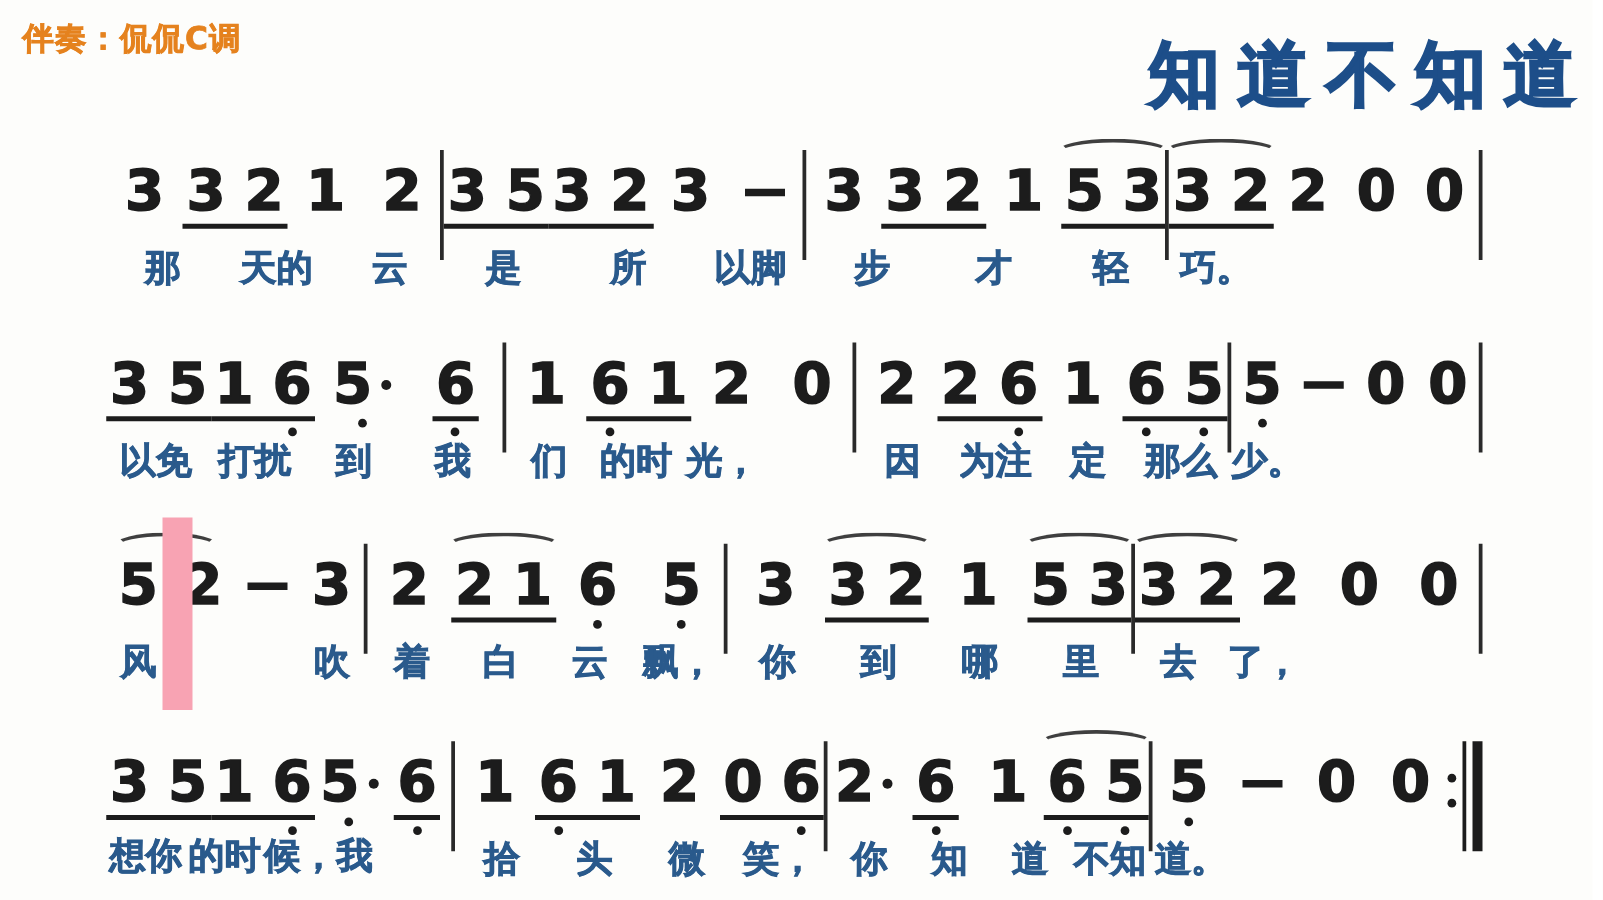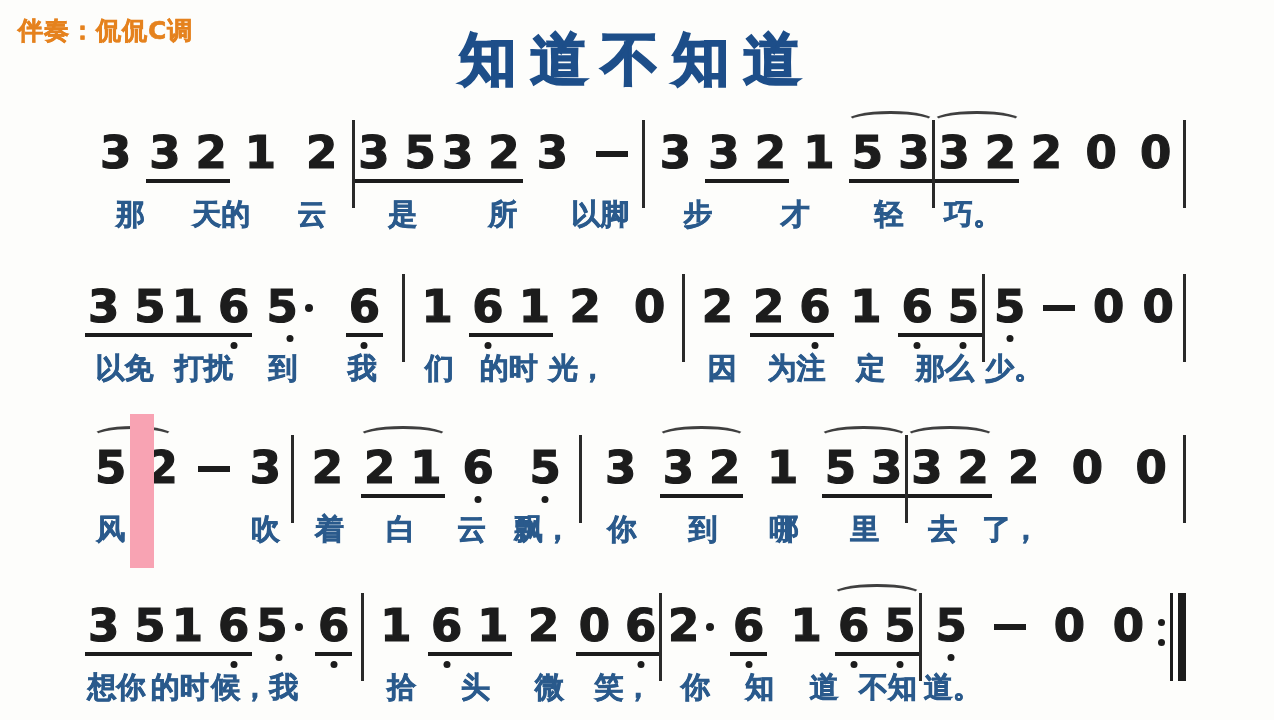--- a/index.html
+++ b/index.html
@@ -8,21 +8,21 @@
     background:#fdfdfb;
     font-family:"DejaVu Sans","Liberation Sans",sans-serif;
   }
   
   .acc{
     position:absolute; left:18px; top:12px;
     font-size:25px; font-weight:bold; line-height:1.55;
     color:#e5821e; -webkit-text-stroke:0.6px #e5821e; letter-spacing:1px;
   }
   .title{
-    position:absolute; left:0; right:0; top:22px; text-align:center;
+    position:absolute; left:0; right:0; top:22px; text-align:right;
     font-size:57px; font-weight:bold; letter-spacing:14px;
     color:#1d4e89; -webkit-text-stroke:2px #1d4e89;
   }
   .credit{
     position:absolute; right:95px; top:50px;
     font-size:22px; color:#4a4a4a; letter-spacing:2px;
   }
   
   .sys{position:absolute; left:85px; right:88px;}
   .nrow{display:flex; align-items:flex-start; height:66px; position:relative; z-index:1;}
@@ -647,21 +647,21 @@
           <div class="endrep">
             <div class="rdots">
               <div class="rdot"></div>
               <div class="rdot"></div>
             </div>
             <div class="thin"></div>
             <div class="thick"></div>
           </div>
         </div>
         <div class="lrow">
-          <div class="lmeas" style="flex-grow: 28;">
+          <div class="lmeas" style="flex-grow: 28; font-family: Liberation Mono, monospace;">
             <span class="syl">想你</span>
             <span class="syl">的时</span>
             <span class="syl">候，我</span>
             <span class="syl"></span>
           </div>
           <div class="blsp"></div>
           <div class="lmeas" style="flex-grow: 30;">
             <span class="syl">拾</span>
             <span class="syl">头</span>
             <span class="syl">微</span>

